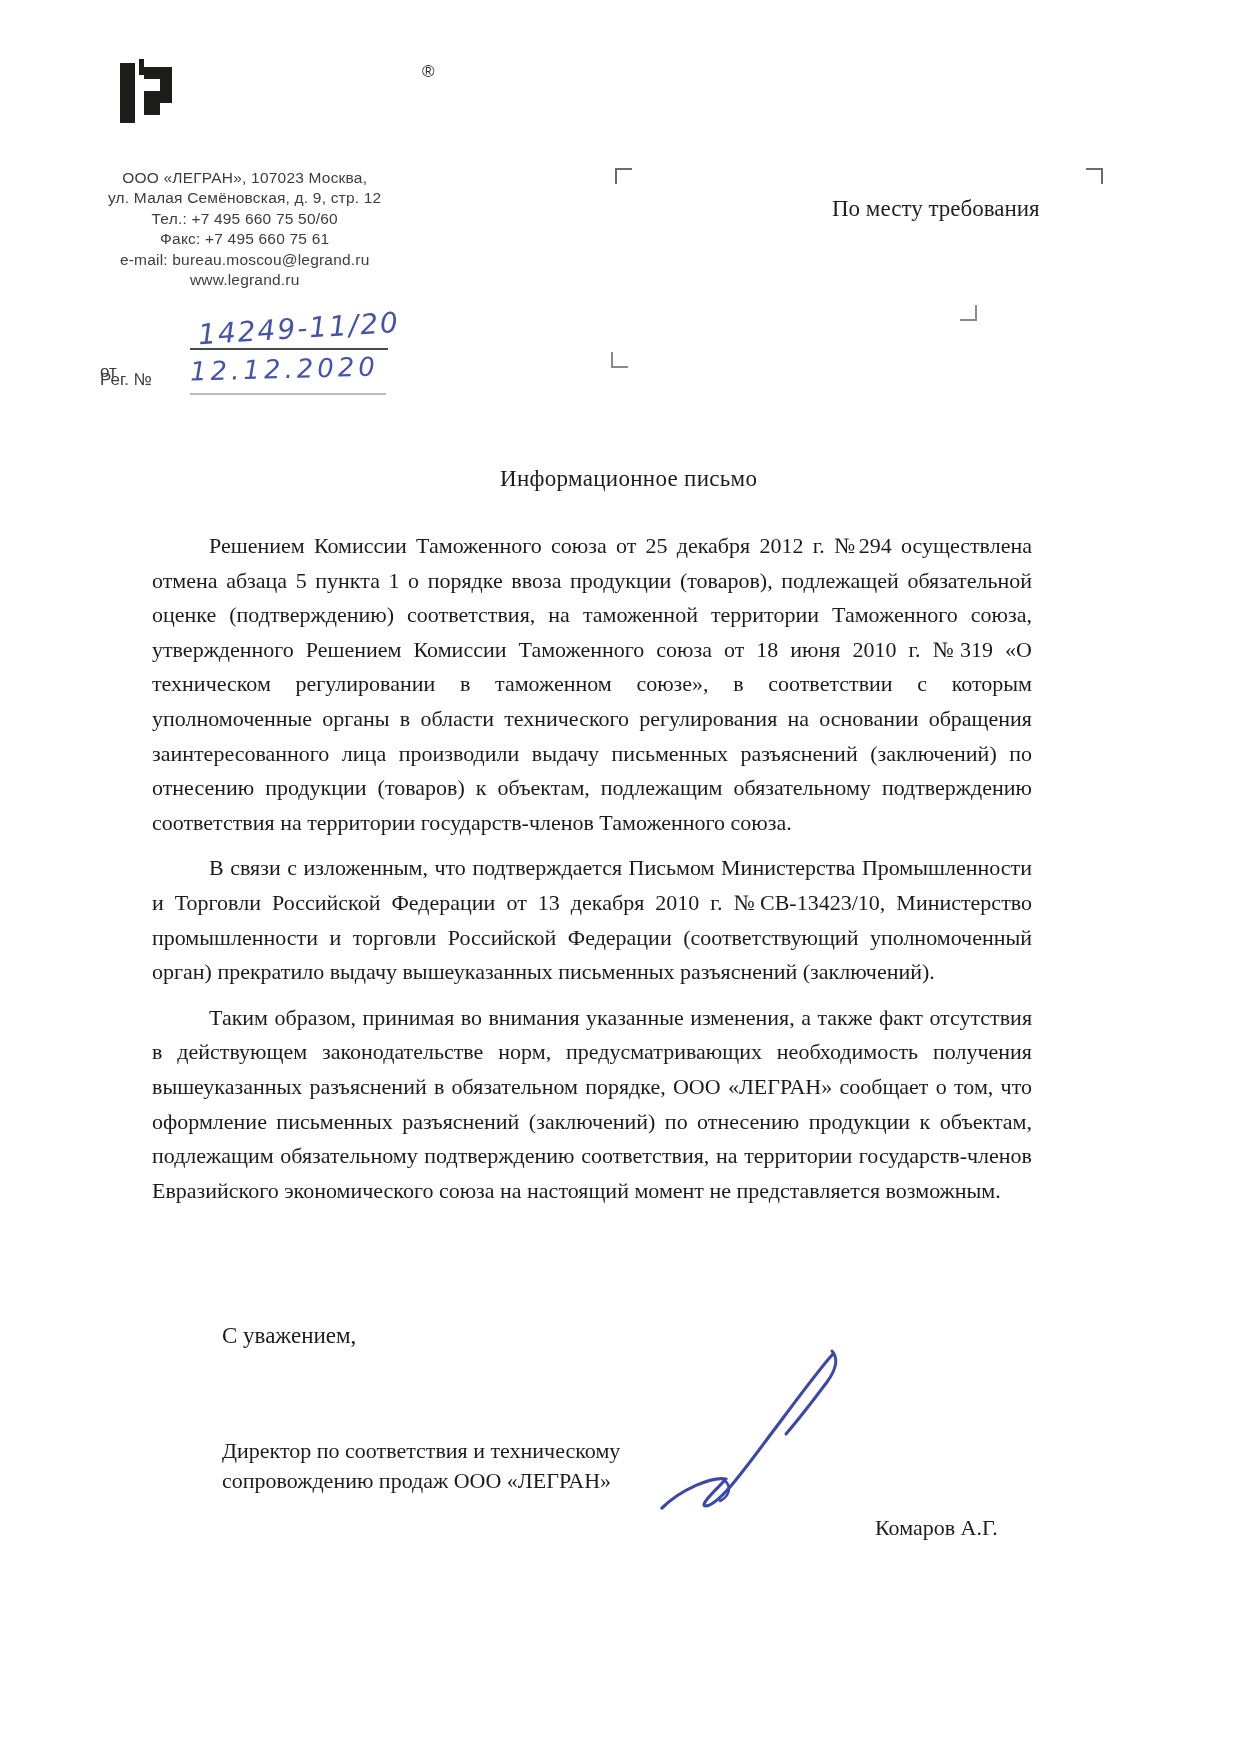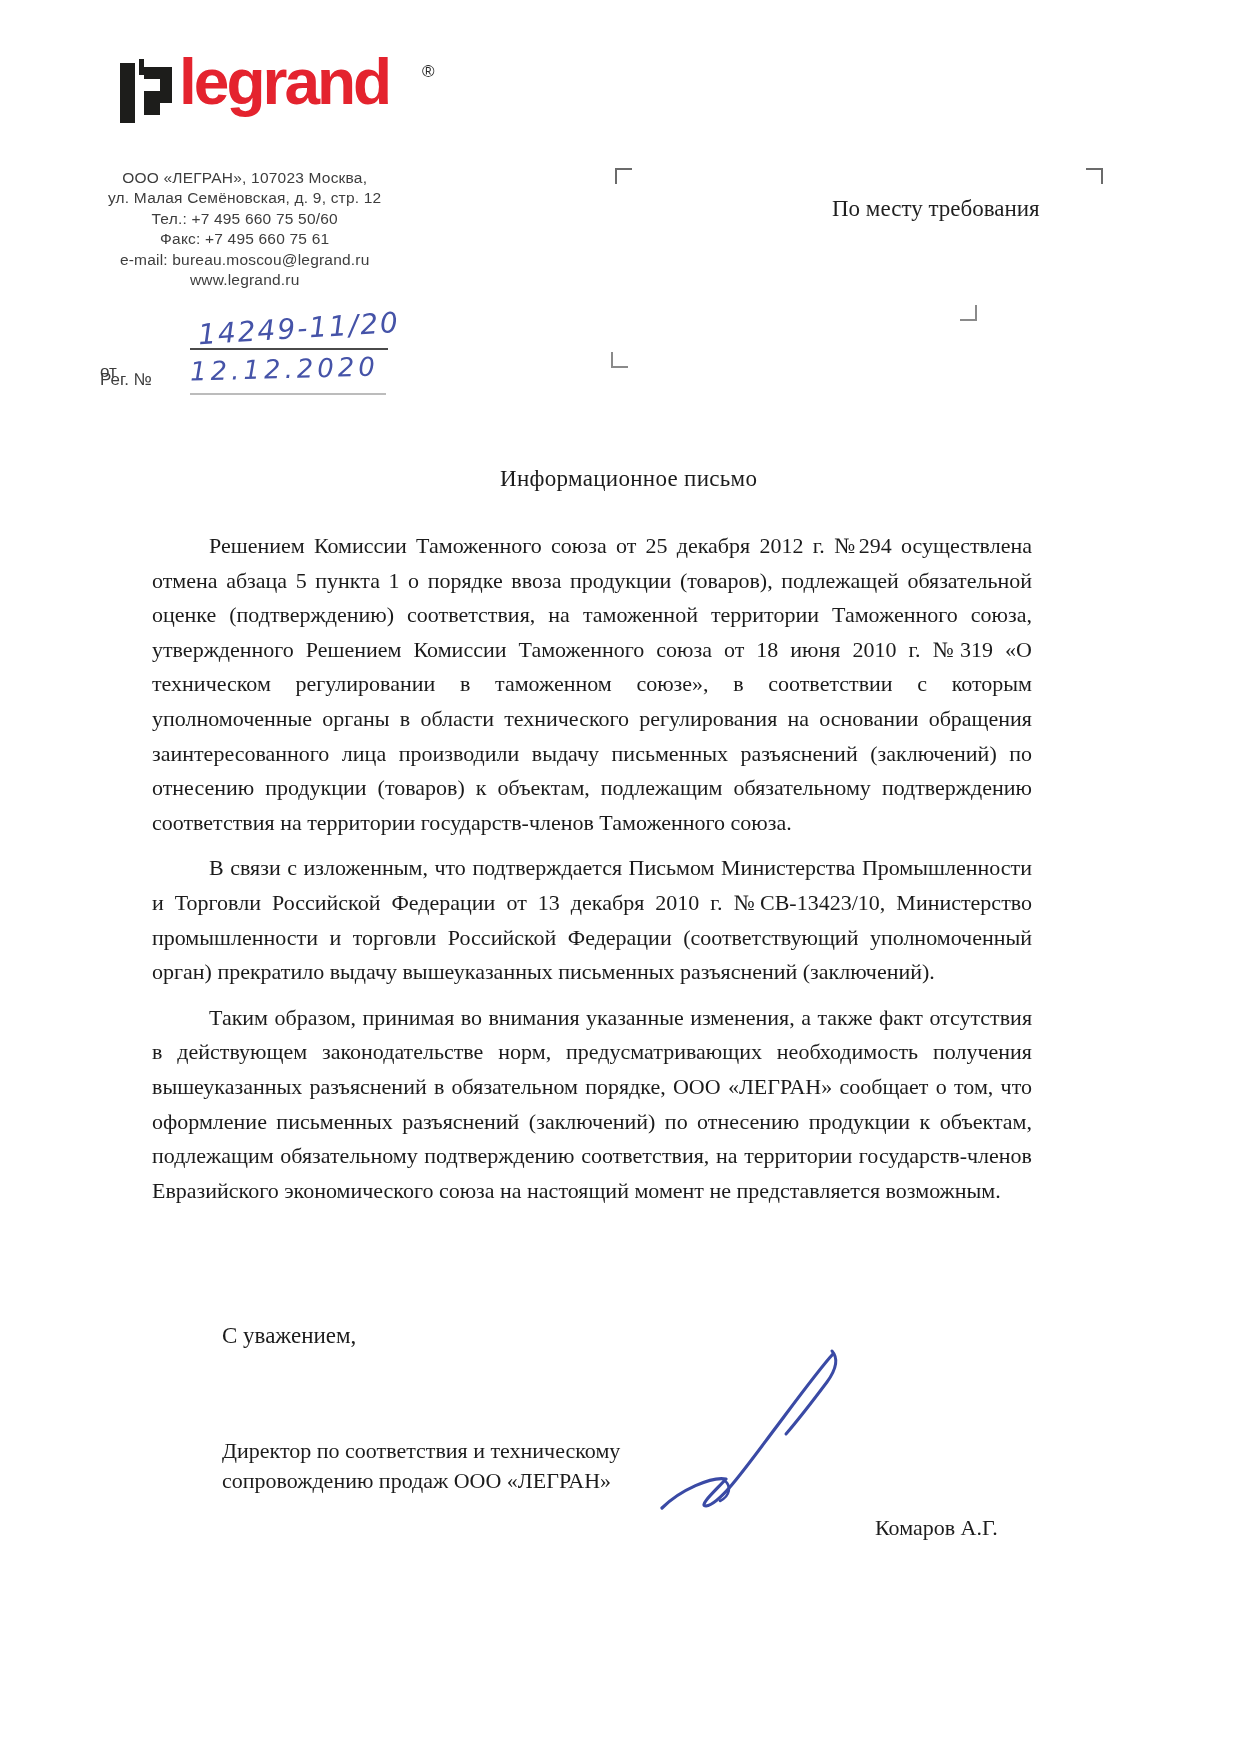--- a/index.html
+++ b/index.html
@@ -98,21 +98,20 @@
 
 <div class="page">
 
   <svg class="logo-mark" viewBox="0 0 52 64" xmlns="http://www.w3.org/2000/svg">
     <rect x="0" y="4" width="15" height="60" fill="#1d1d1b"></rect>
     <rect x="19" y="0" width="5" height="16" fill="#1d1d1b"></rect>
     <rect x="24" y="8" width="28" height="12" fill="#1d1d1b"></rect>
     <rect x="40" y="8" width="12" height="36" fill="#1d1d1b"></rect>
     <rect x="24" y="32" width="16" height="24" fill="#1d1d1b"></rect>
   </svg>
-  <div class="brand-text">legrand</div>
   <div class="brand-reg">®</div>
 
   <div class="address">
     <div>ООО «ЛЕГРАН», 107023 Москва,</div>
     <div>ул. Малая Семёновская, д. 9, стр. 12</div>
     <div>Тел.:   +7 495 660 75 50/60</div>
     <div>Факс: +7 495 660 75 61</div>
     <div>e-mail: bureau.moscou@legrand.ru</div>
     <div>www.legrand.ru</div>
   </div>

